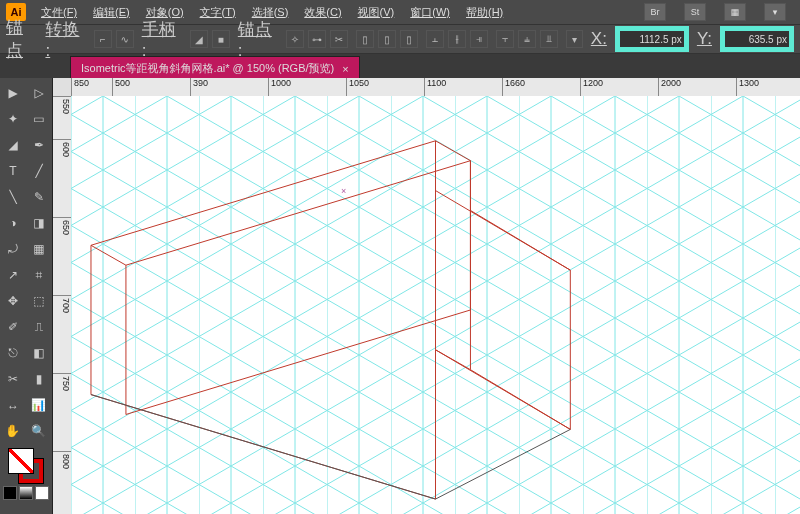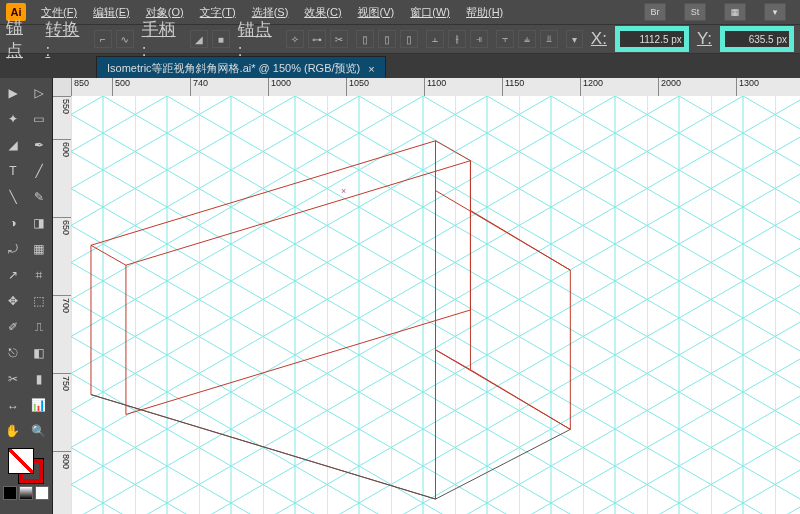--- a/index.html
+++ b/index.html
@@ -7,21 +7,21 @@
   .ai-logo{width:20px;height:18px;background:#ff9a00;color:#330000;font-weight:bold;display:flex;align-items:center;justify-content:center;font-size:11px;border-radius:2px;margin-right:6px;}
   .menu-item{padding:3px 7px;cursor:default;text-decoration:underline;}
   .menu-spacer{flex:1;}
   .menu-icon{width:20px;height:16px;background:#666;border:1px solid #555;margin:0 8px;display:flex;align-items:center;justify-content:center;font-size:9px;}
   .controlbar{display:flex;align-items:center;height:28px;background:#4a4a4a;border-top:1px solid #333;border-bottom:1px solid #333;padding:0 6px;gap:8px;}
   .ctrl-label{color:#ccc;font-size:17px;text-decoration:underline;}
   .ctrl-group{display:flex;align-items:center;gap:4px;}
   .ctrl-icon{width:16px;height:16px;border:1px solid #555;display:flex;align-items:center;justify-content:center;font-size:10px;color:#bbb;}
   .ctrl-input{background:#333;border:5px solid #5eead4;color:#ddd;width:60px;height:16px;font-size:10px;padding:0 2px;text-align:right;}
   .tabbar{height:26px;background:#3a3a3a;display:flex;align-items:flex-end;padding-left:70px;}
-  .tab{background:#0c4a6e;padding:4px 10px;border:1px solid #222;border-bottom:none;display:flex;align-items:center;gap:8px;font-size:11px;margin-left:26px;}
+  .tab{background:#be185d;padding:4px 10px;border:1px solid #222;border-bottom:none;display:flex;align-items:center;gap:8px;font-size:11px;}
   .tab-close{cursor:pointer;}
   .workspace{position:absolute;left:0;top:78px;right:0;bottom:0;display:flex;}
   .toolbox{width:52px;background:#4a4a4a;border-right:1px solid #222;display:flex;flex-direction:column;align-items:center;padding-top:2px;}
   .tool-row{display:flex;}
   .tool{width:22px;height:22px;border:1px solid #4a4a4a;display:flex;align-items:center;justify-content:center;margin:1px;font-size:12px;color:#ccc;cursor:pointer;}
   .swatch-area{margin-top:4px;display:flex;flex-direction:column;align-items:center;}
   .fill-stroke{position:relative;width:36px;height:36px;}
   .fill-box{position:absolute;left:0;top:0;width:24px;height:24px;background:#fff;border:1px solid #000;}
   .fill-box::after{content:"";position:absolute;left:0;top:0;right:0;bottom:0;background:linear-gradient(45deg,transparent 45%,red 45%,red 55%,transparent 55%);}
   .stroke-box{position:absolute;right:0;bottom:0;width:24px;height:24px;background:#d00;border:1px solid #000;}
@@ -177,25 +177,25 @@
         <div class="mini-sw" style="background:#fff;position:relative"></div>
       </div>
     </div>
   </div>
 
   <div class="canvas-area">
     <div class="ruler-corner"></div>
     <div class="ruler-h">
       <div class="tick-h" style="width:38px">850</div>
       <div class="tick-h">500</div>
-      <div class="tick-h">740</div>
+      <div class="tick-h">390</div>
       <div class="tick-h">1000</div>
       <div class="tick-h">1050</div>
       <div class="tick-h">1100</div>
-      <div class="tick-h">1150</div>
+      <div class="tick-h">1660</div>
       <div class="tick-h">1200</div>
       <div class="tick-h">2000</div>
       <div class="tick-h">1300</div>
     </div>
     <div class="ruler-v">
       <div class="tick-v" style="height:40px">550</div>
       <div class="tick-v">600</div>
       <div class="tick-v">650</div>
       <div class="tick-v">700</div>
       <div class="tick-v">750</div>

